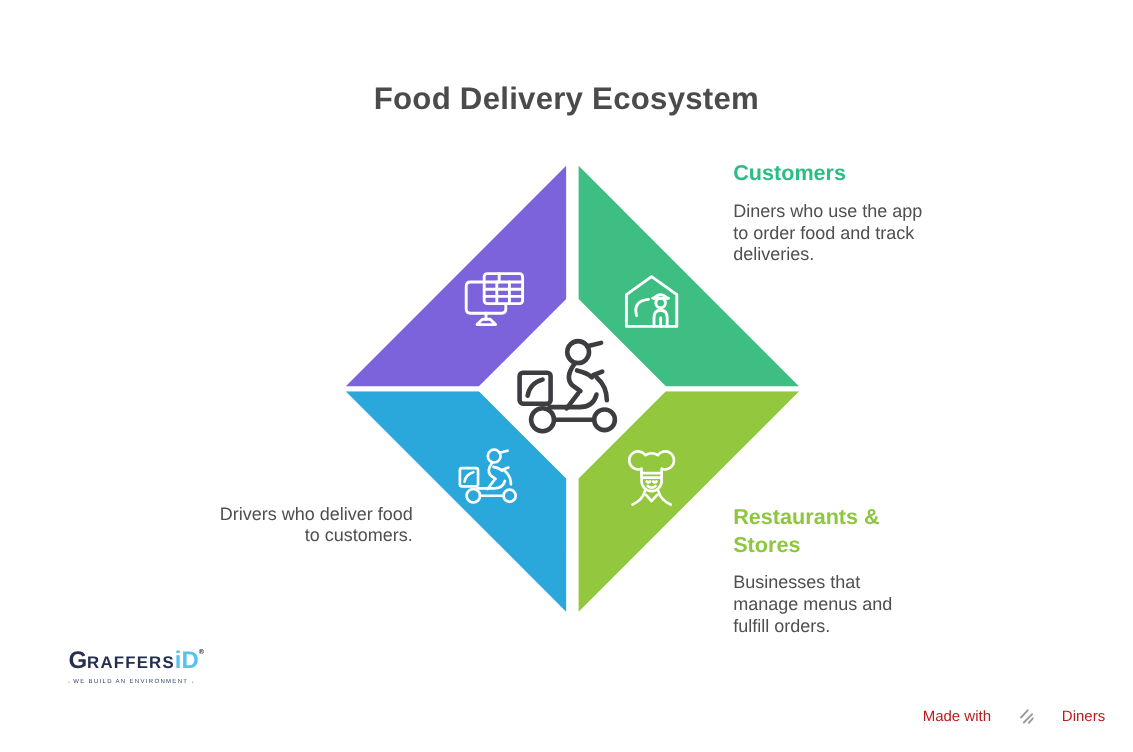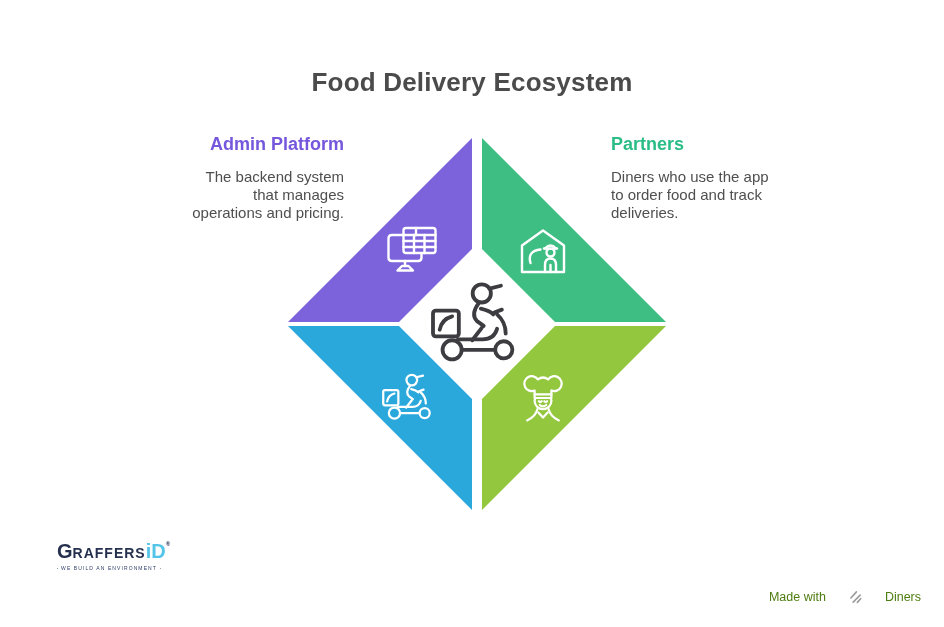--- a/index.html
+++ b/index.html
@@ -52,21 +52,21 @@
   .logo-reg{font-size:6px;color:#25304f;align-self:flex-start;margin-top:1px;}
   .logo-tagline{
     margin-top:2px;display:flex;align-items:center;gap:3px;
     font-size:5px;letter-spacing:1.1px;color:#30406b;white-space:nowrap;
   }
   .logo-tagline::before,.logo-tagline::after{content:"";flex:1;border-top:1px solid #9aa3b5;}
 
   
   .credit{
     position:absolute;right:23px;top:590px;display:flex;align-items:center;gap:23px;
-    color:#4d7c0f;font-size:12.5px;
+    color:#b91c1c;font-size:12.5px;
   }
   .credit svg{display:block;}
 </style>
 </head>
 <body>
 
 <div class="canvas">
 
   <h1 class="title">Food Delivery Ecosystem</h1>
 
@@ -147,33 +147,34 @@
       </svg>
     </div>
 
     <div class="center-icon">
       <svg viewBox="0 0 100 92">
           <use href="#scooter-shape"></use>
         </svg>
     </div>
   </div>
 
-  <div class="block b-admin">
-    <h2 style="color: rgb(116, 87, 221);">Admin Platform</h2>
-    <p>The backend system that manages operations and pricing.</p>
-  </div>
 
   <div class="block b-customers">
-    <h2 style="color: rgb(42, 189, 133);">Partners</h2>
+    <h2 style="color: rgb(42, 189, 133);">Customers</h2>
     <p>Diners who use the app to order food and track deliveries.</p>
   </div>
 
   <div class="block b-delivery">
+    <p>Drivers who deliver food to customers.</p>
   </div>
 
+  <div class="block b-restaurants">
+    <h2 style="color: rgb(141, 198, 63);">Restaurants &amp; Stores</h2>
+    <p>Businesses that manage menus and fulfill orders.</p>
+  </div>
 
   <div class="logo">
     <div class="logo-main">
       <span class="logo-g">G</span>
         <span class="logo-raffers">RAFFERS</span>
         <span class="logo-id">iD</span>
         <span class="logo-reg">®</span>
     </div>
     <div class="logo-tagline">
       <span>WE BUILD AN ENVIRONMENT</span>

